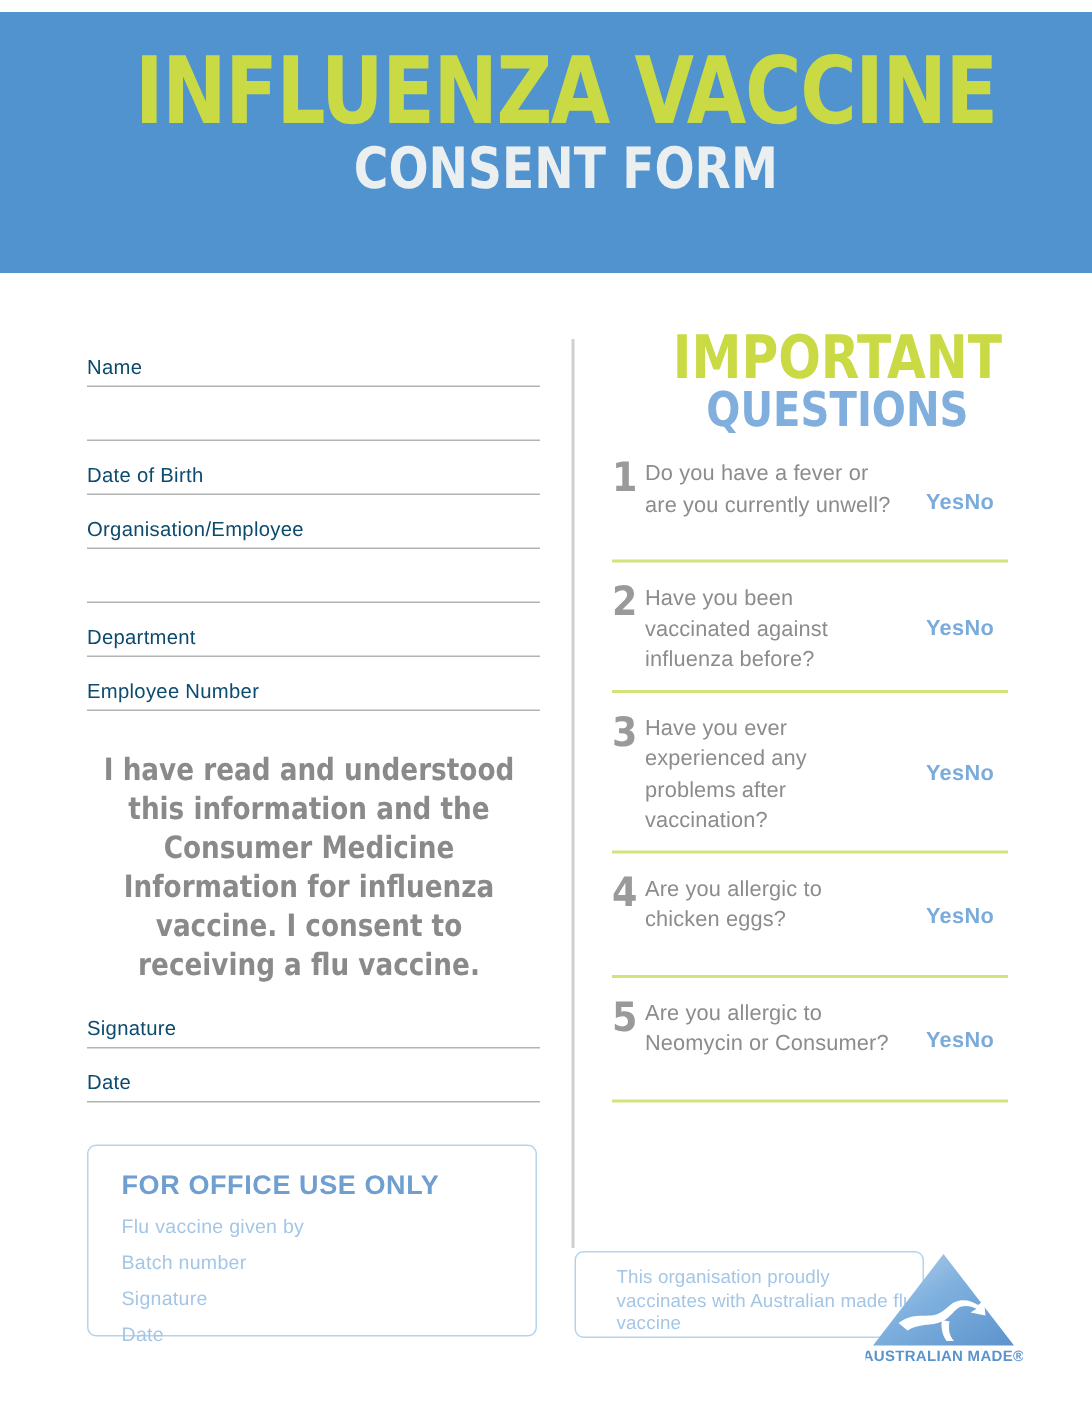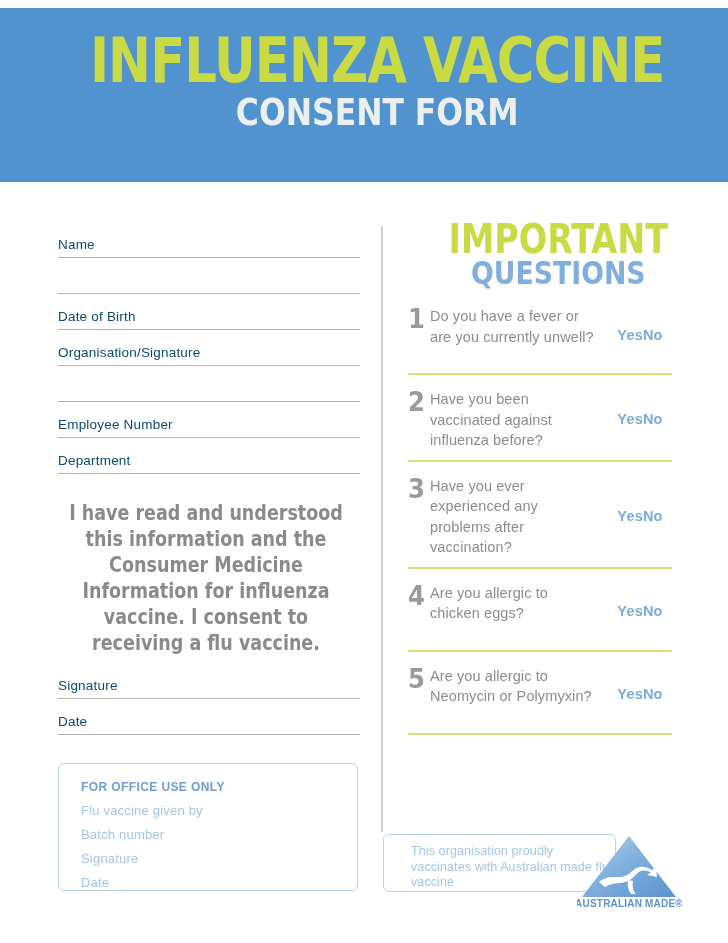--- a/index.html
+++ b/index.html
@@ -120,21 +120,21 @@
     left: 58px;
     top: 763px;
     width: 300px;
     height: 128px;
     border: 1px solid #b6d3ec;
     border-radius: 6px;
     box-sizing: border-box;
     padding: 16px 0 0 22px;
   }
   .office-title {
-    font-size: 12px;
+    font-size: 18px;
     font-weight: bold;
     color: #6f9fd0;
     letter-spacing: 0.4px;
     margin-bottom: 9px;
   }
   .office-item {
     font-size: 13px;
     color: #a4c6e6;
     letter-spacing: 0.2px;
     margin-bottom: 9px;
@@ -261,30 +261,30 @@
   <div class="field-row">
     <span class="field-label">Name</span>
   </div>
   <div class="field-row blank">
     <span class="field-label"></span>
   </div>
   <div class="field-row">
     <span class="field-label">Date of Birth</span>
   </div>
   <div class="field-row">
-    <span class="field-label">Organisation/Signature</span>
+    <span class="field-label">Organisation/Employee</span>
   </div>
   <div class="field-row blank">
     <span class="field-label"></span>
   </div>
   <div class="field-row">
+    <span class="field-label">Department</span>
+  </div>
+  <div class="field-row">
     <span class="field-label">Employee Number</span>
-  </div>
-  <div class="field-row">
-    <span class="field-label">Department</span>
   </div>
 </div>
 
 <div class="consent-block">I have read and understood this information and the Consumer Medicine Information for influenza vaccine. I consent to receiving a flu vaccine.</div>
 
 <div class="sig-col">
   <div class="field-row">
     <span class="field-label">Signature</span>
   </div>
   <div class="field-row">
@@ -338,21 +338,21 @@
     <div class="q-num">4</div>
     <div class="q-text">Are you allergic to chicken eggs?</div>
     <div class="q-answers">
       <div class="ans">Yes</div>
       <div class="ans">No</div>
     </div>
   </div>
 
   <div class="q-item">
     <div class="q-num">5</div>
-    <div class="q-text">Are you allergic to Neomycin or Polymyxin?</div>
+    <div class="q-text">Are you allergic to Neomycin or Consumer?</div>
     <div class="q-answers">
       <div class="ans">Yes</div>
       <div class="ans">No</div>
     </div>
   </div>
 
 </div>
 
 <div class="aus-box">
   <div class="aus-text">This organisation proudly vaccinates with Australian made flu vaccine</div>

